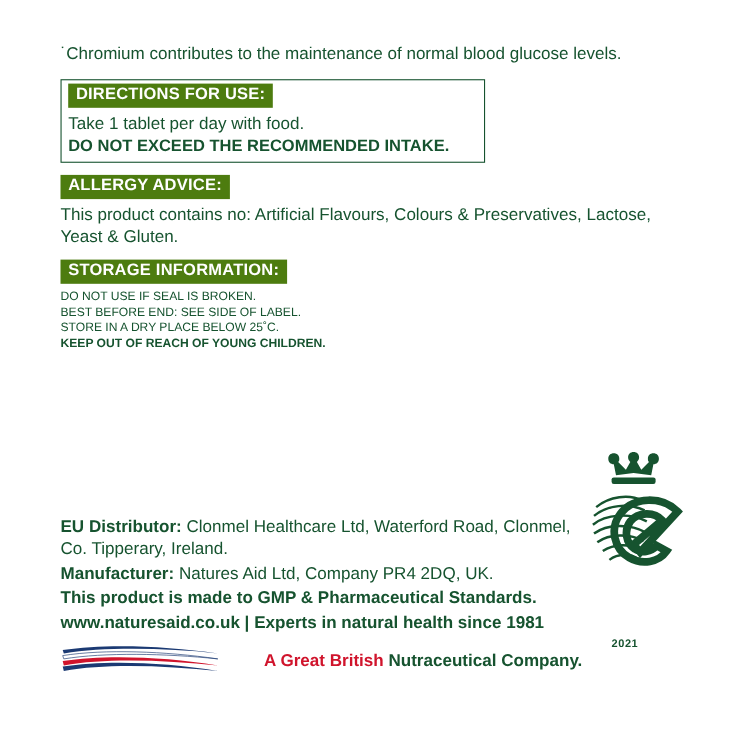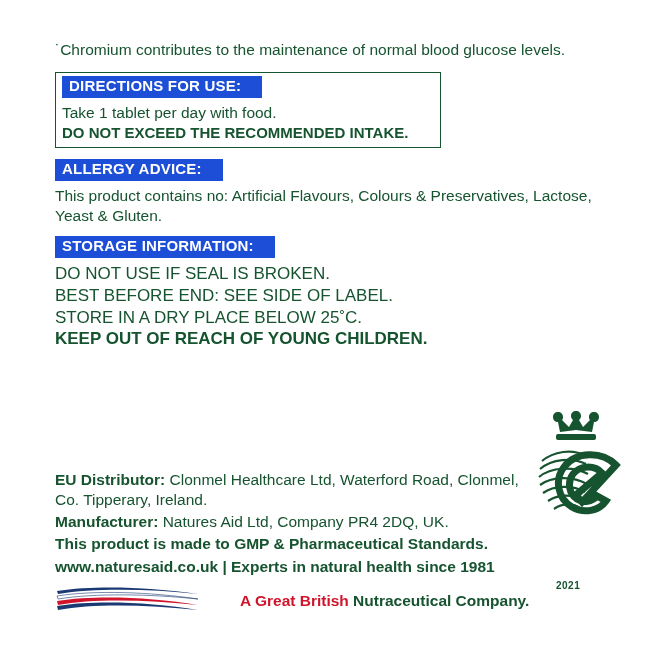--- a/index.html
+++ b/index.html
@@ -42,26 +42,26 @@
 
   .boxed {
     border: 1.6px solid #16532f;
     padding: 3px 6px 5px 6px;
     display: block;
   }
   .box-directions { width: 372px; }
 
   .heading {
     display: inline-block;
-    background: #1d4ed8;
+    background: #4d7c0f;
     color: #ffffff;
     font-size: 15px;
     font-weight: bold;
     letter-spacing: 0.2px;
-    padding: 2px 21px 3px 7px;
+    padding: 2px 7px 3px 7px;
     line-height: 1.12;
     margin-bottom: 3px;
   }
   .heading-wrap {
     margin-bottom: 2px;
   }
 
   .body-text {
     font-size: 15.5px;
     line-height: 1.28;
@@ -71,21 +71,21 @@
   .body-text.caps {
     font-size: 15px;
     font-weight: bold;
   }
   .body-text.caps-light {
     font-size: 15px;
     font-weight: normal;
   }
 
   .storage-lines .body-text {
-    font-size: 17px;
+    font-size: 11px;
   }
 
   .footer {
     position: absolute;
     left: 55px;
     top: 470px;
     width: 470px;
   }
   .footer p {
     margin: 0 0 2px 0;

